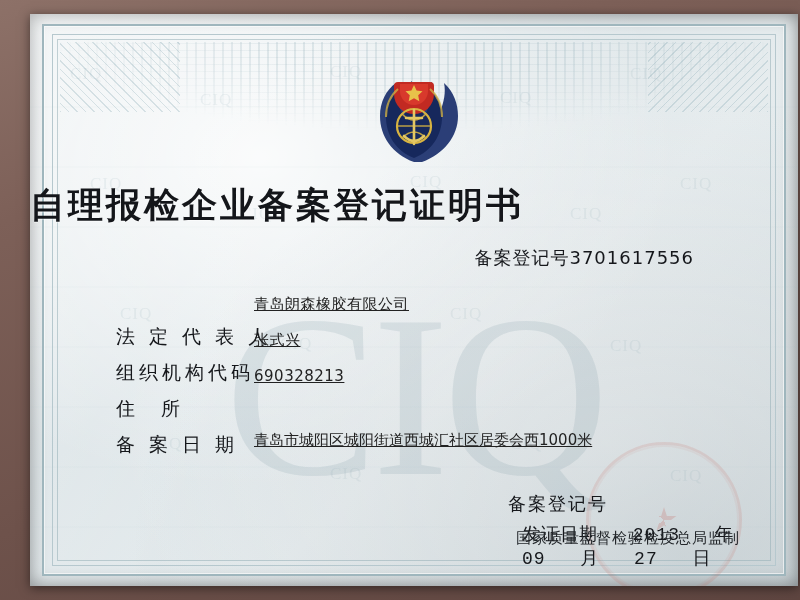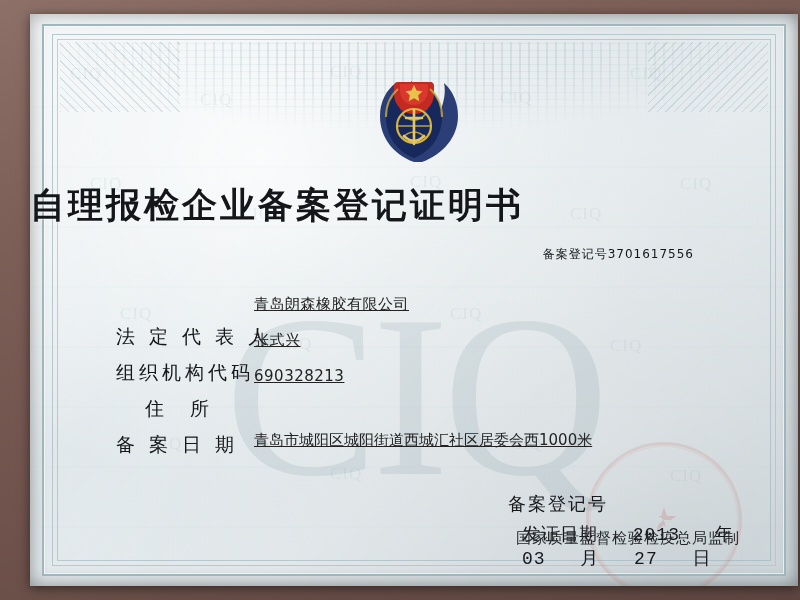--- a/index.html
+++ b/index.html
@@ -128,21 +128,21 @@
     letter-spacing: 3px;
     text-shadow: 0 1px 0 rgba(255,255,255,0.5);
   }
 
   
   .reg-no {
     position: absolute;
     right: 104px;
     top: 232px;
     font-family: "DejaVu Sans", sans-serif;
-    font-size: 12px;
+    font-size: 18px;
     color: #15171b;
     letter-spacing: 1px;
   }
 
   
   .fields {
     position: absolute;
     left: 86px;
     top: 274px;
     width: 560px;
@@ -157,21 +157,20 @@
     top: 0;
     width: 132px;
     font-family: "DejaVu Sans", sans-serif;
     font-size: 19px;
     color: #15171b;
     letter-spacing: 4px;
     white-space: nowrap;
   }
   .label.spread {
     letter-spacing: 10px;
-    text-align: center;
   }
   .value {
     position: absolute;
     left: 138px;
     top: 7px;
     font-family: "DejaVu Sans", sans-serif;
     font-size: 15px;
     color: #222;
     letter-spacing: 0.5px;
     white-space: nowrap;
@@ -341,21 +340,21 @@
     </div>
 
     <div class="seal"></div>
 
     <div class="issuer">备案登记号</div>
 
     <div class="issue-date">
       <span>发证日期</span>
       <span>2013</span>
       <span>年</span>
-      <span>03</span>
+      <span>09</span>
       <span>月</span>
       <span>27</span>
       <span>日</span>
     </div>
 
     <div class="agency">国家质量监督检验检疫总局监制</div>
 
   </div>
 </div>
 

